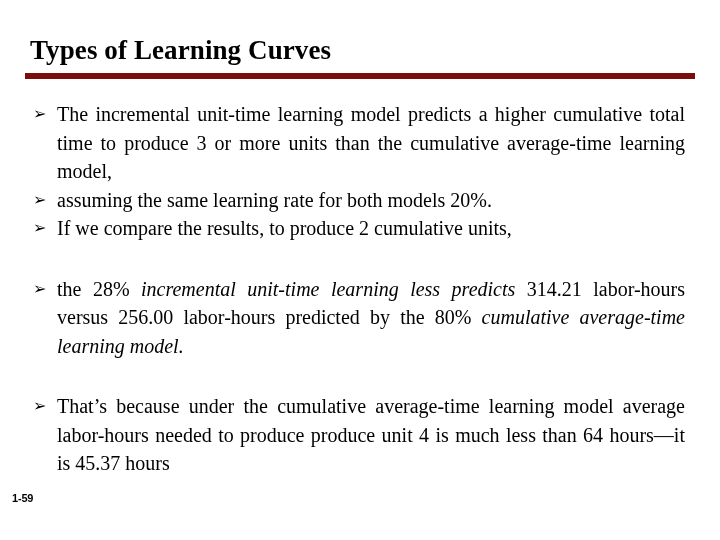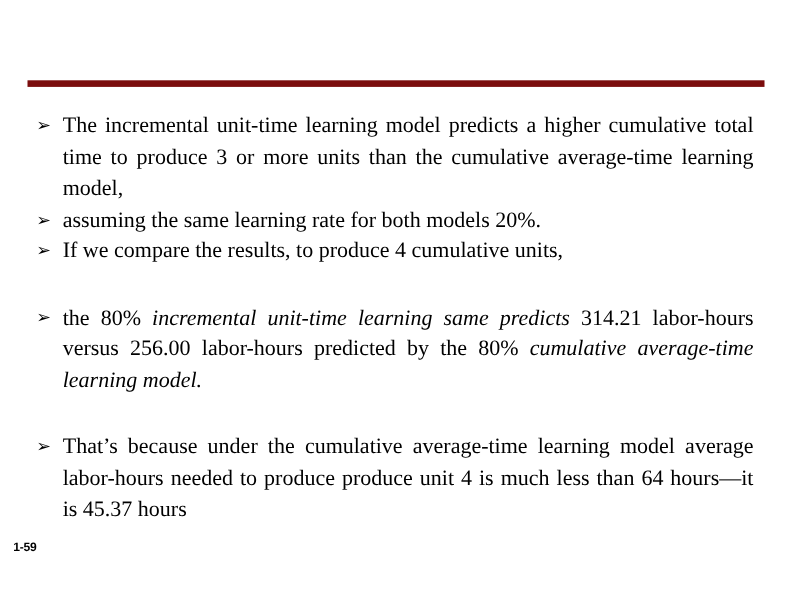--- a/index.html
+++ b/index.html
@@ -102,44 +102,45 @@
     font-weight: bold;
     color: #000000;
     letter-spacing: -0.2px;
   }
 </style>
 </head>
 <body>
 
 <div class="slide">
 
+  <div class="slide-title">Types of Learning Curves</div>
 
   <div class="title-rule"></div>
 
   <div class="body-area">
 
     <div class="bullet-block">
       <span class="bullet-mark">➢</span>
       <span class="bullet-text">The incremental unit-time learning model predicts a higher cumulative total time to produce 3 or more units than the cumulative average-time learning model,</span>
     </div>
 
     <div class="bullet-block no-justify">
       <span class="bullet-mark">➢</span>
       <span class="bullet-text">assuming the same learning rate for both models 20%.</span>
     </div>
 
     <div class="bullet-block no-justify">
       <span class="bullet-mark">➢</span>
-      <span class="bullet-text">If we compare the results, to produce 4 cumulative units,</span>
+      <span class="bullet-text">If we compare the results, to produce 2 cumulative units,</span>
     </div>
 
     <div class="bullet-block gap-before">
       <span class="bullet-mark">➢</span>
       <span class="bullet-text">
-        <span>the 80% </span><span class="ital">incremental unit-time learning same predicts</span><span> 314.21 labor-hours versus 256.00 labor-hours predicted by the 80% </span><span class="ital">cumulative average-time learning model.</span>
+        <span>the 28% </span><span class="ital">incremental unit-time learning less predicts</span><span> 314.21 labor-hours versus 256.00 labor-hours predicted by the 80% </span><span class="ital">cumulative average-time learning model.</span>
       </span>
     </div>
 
     <div class="bullet-block gap-before">
       <span class="bullet-mark">➢</span>
       <span class="bullet-text">That’s because under the cumulative average-time learning model average labor-hours needed to produce produce unit 4 is much less than 64 hours—it is 45.37 hours</span>
     </div>
 
   </div>
 

